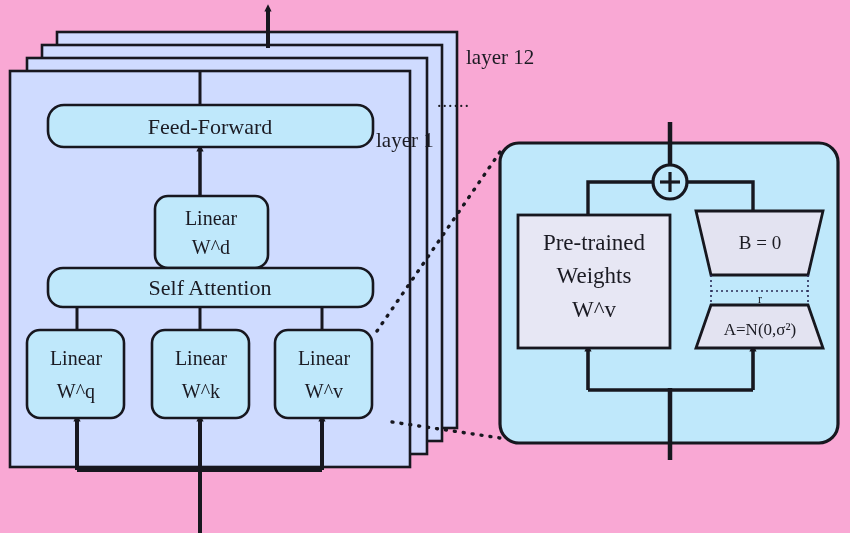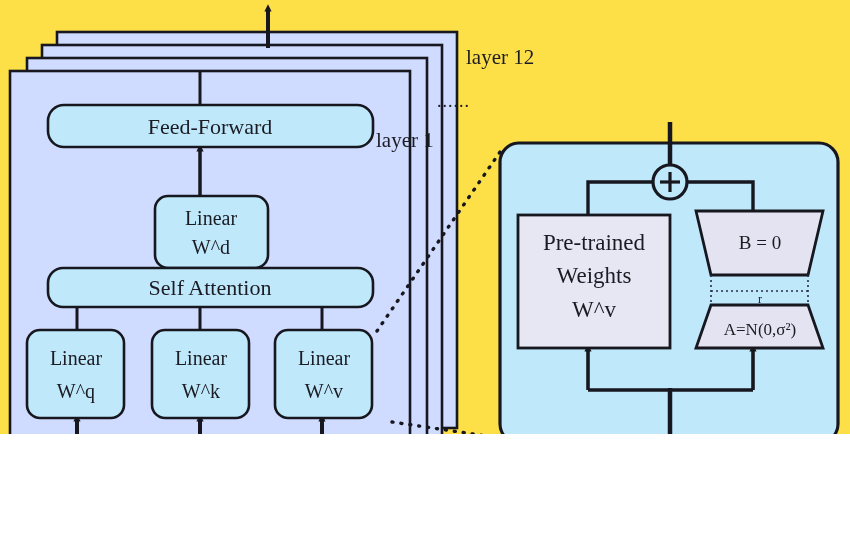--- a/index.html
+++ b/index.html
@@ -4,22 +4,22 @@
 <title>LoRA Transformer Diagram</title>
 <style>
   html, body {
     margin: 0;
     padding: 0;
     background: #ffffff;
   }
   #root {
     position: relative;
     width: 850px;
-    height: 434px;
-    background: #fde047;
+    height: 533px;
+    background: #f9a8d4;
     font-family: "Liberation Serif", "DejaVu Serif", serif;
     overflow: hidden;
   }
   #diagram-svg {
     position: absolute;
     left: 0;
     top: 0;
     width: 850px;
     height: 533px;
     display: block;

